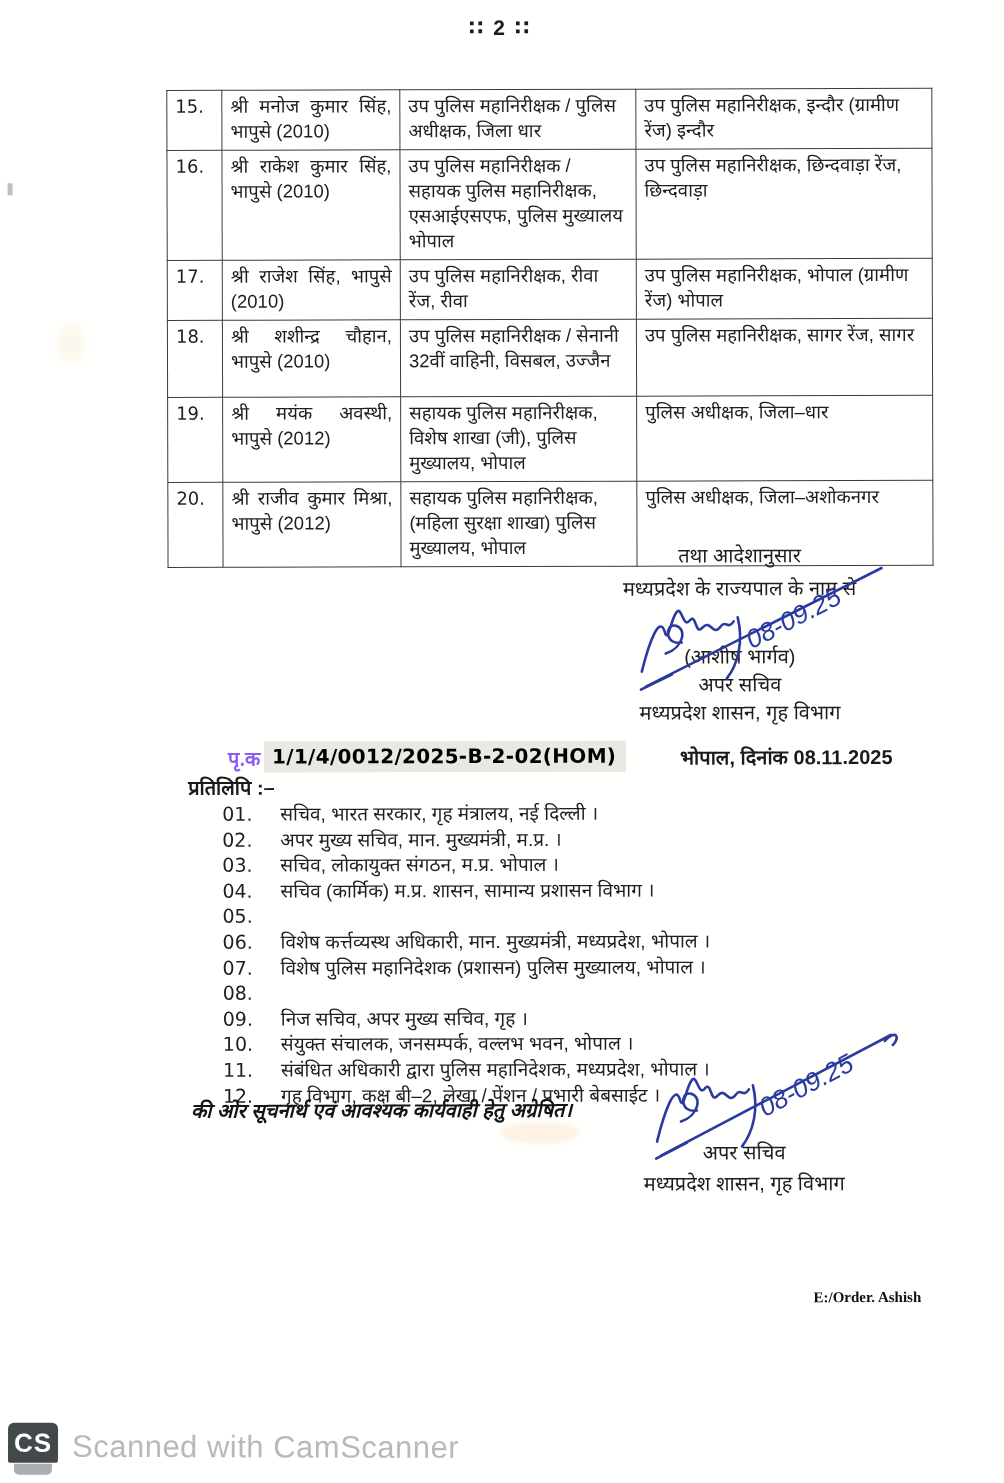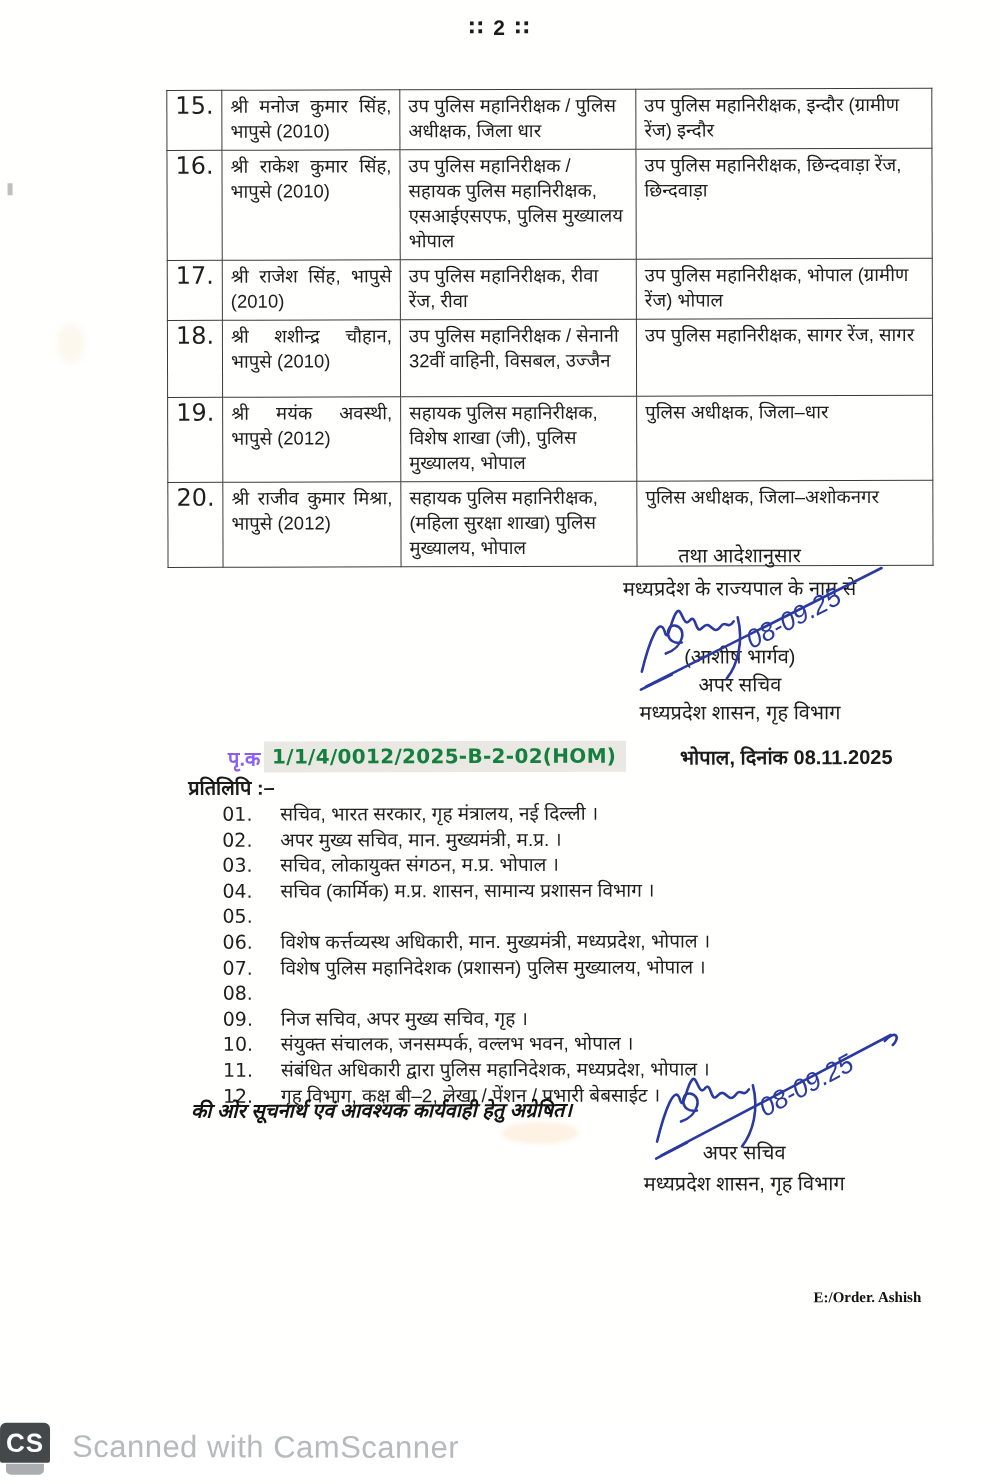--- a/index.html
+++ b/index.html
@@ -6,56 +6,56 @@
   body{width:1004px;height:1483px;position:relative;overflow:hidden;
        font-family:"Liberation Sans","DejaVu Sans",sans-serif;color:#222;}
   .page{position:absolute;inset:0;background:#fffffe;transform:rotate(-0.15deg);}
   .page-num{position:absolute;top:16px;left:0;width:1004px;text-align:center;
             font-size:21px;font-weight:bold;color:#1c1c1c;letter-spacing:2px;}
 
   
   table.officers{position:absolute;left:168px;top:89px;width:765px;
     border-collapse:collapse;table-layout:fixed;font-size:18.5px;line-height:25px;color:#1e1e1e;}
   table.officers td{border:1.6px solid #3b3b3b;vertical-align:top;padding:3px 8px 6px 8px;}
-  td.sno{font-size:24px;padding-left:10px;font-family:"DejaVu Sans",sans-serif;}
+  td.sno{font-size:18px;padding-left:10px;font-family:"DejaVu Sans",sans-serif;}
   td.name{text-align:justify;}
   tr.r15{height:57px;} tr.r16{height:104px;} tr.r17{height:50px;}
   tr.r18{height:77px;} tr.r19{height:77px;} tr.r20{height:77px;}
 
   
   .sig-top{position:absolute;left:572px;top:540px;width:336px;text-align:center;
            font-size:20px;line-height:33px;color:#1d1d1d;}
   .sig-top .by-order{margin-top:37px;line-height:28px;}
   .sig-bottom{position:absolute;left:588px;top:1138px;width:310px;text-align:center;
               font-size:20px;line-height:31px;color:#1d1d1d;}
   .sig-svg{position:absolute;pointer-events:none;}
   #sig-svg-top{left:632px;top:558px;}
   #sig-svg-bottom{left:648px;top:1022px;}
 
   
   .ref-prefix{position:absolute;left:188px;top:744px;font-size:20px;font-weight:bold;color:#8b5cf6;margin-left:40px;}
   .ref-number{position:absolute;left:264px;top:741px;background:#e9e8e3;padding:3px 10px 4px 8px;
-              font-size:20px;font-weight:bold;letter-spacing:.3px;color:#15803d;
+              font-size:20px;font-weight:bold;letter-spacing:.3px;color:#000000;
               font-family:"DejaVu Sans",sans-serif;}
   .ref-place{position:absolute;left:680px;top:744px;font-size:20px;font-weight:bold;color:#1b1b1b;}
   .copy-heading{position:absolute;left:188px;top:773px;font-size:20px;font-weight:bold;color:#1b1b1b;}
 
   
   .copy-list{position:absolute;left:222px;top:801px;width:620px;font-size:19px;color:#1e1e1e;}
   .copy-item{display:flex;line-height:25.6px;}
   .copy-item .no{width:58px;flex:0 0 58px;font-family:"DejaVu Sans",sans-serif;}
   .closing-line{position:absolute;left:190px;top:1096px;font-size:20px;font-weight:bold;
                 font-style:italic;color:#141414;}
 
   .order-note{position:absolute;left:812px;top:1290px;font-size:15px;font-weight:bold;
               color:#101010;font-family:"Liberation Serif","DejaVu Serif",serif;}
 
   
   .cs-footer{position:absolute;left:0;bottom:0;width:1004px;height:63px;background:#ffffff;transform:rotate(0.15deg);}
-  .cs-logo{position:absolute;left:0;top:4px;width:50px;height:60px;}
+  .cs-logo{position:absolute;left:8px;top:4px;width:50px;height:60px;}
   .cs-logo .box{width:50px;height:40px;background:#43484b;border-radius:6px 6px 2px 2px;
     display:flex;align-items:center;justify-content:center;color:#fff;font-weight:bold;
     font-size:26px;letter-spacing:1px;}
   .cs-logo .tab{width:38px;height:11px;background:#aaaeb0;border-radius:0 0 5px 5px;margin:1px auto 0;}
   .cs-text{position:absolute;left:72px;top:10px;font-size:31px;color:#b7babc;letter-spacing:.5px;}
 
   
   .artifact{position:absolute;pointer-events:none;}
   .tick{left:9px;top:182px;width:5px;height:12px;background:#8a8a8a;opacity:.55;}
   .blob1{left:500px;top:1122px;width:78px;height:22px;border-radius:50%;

